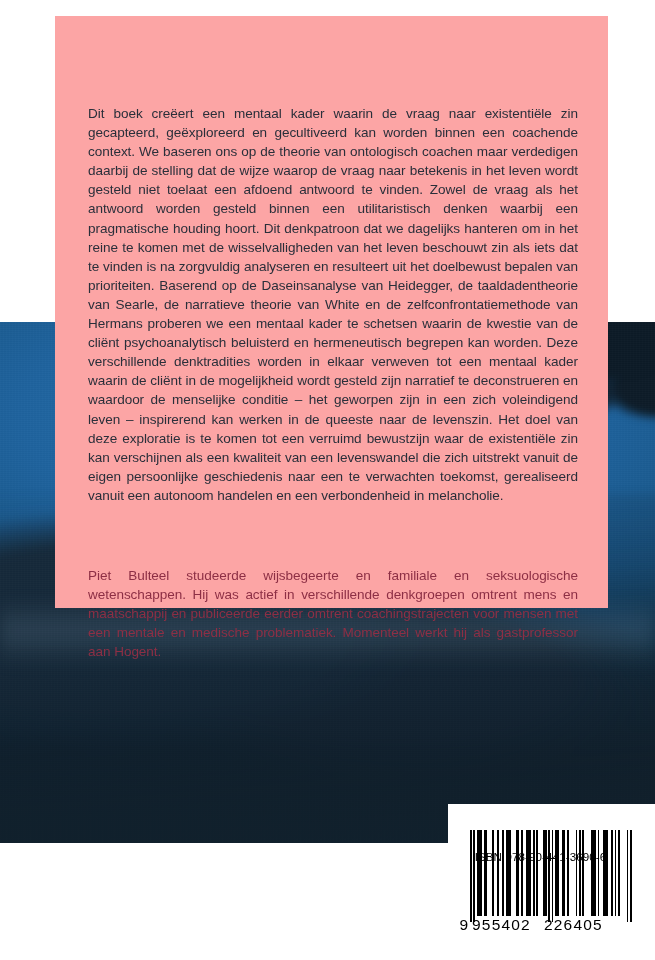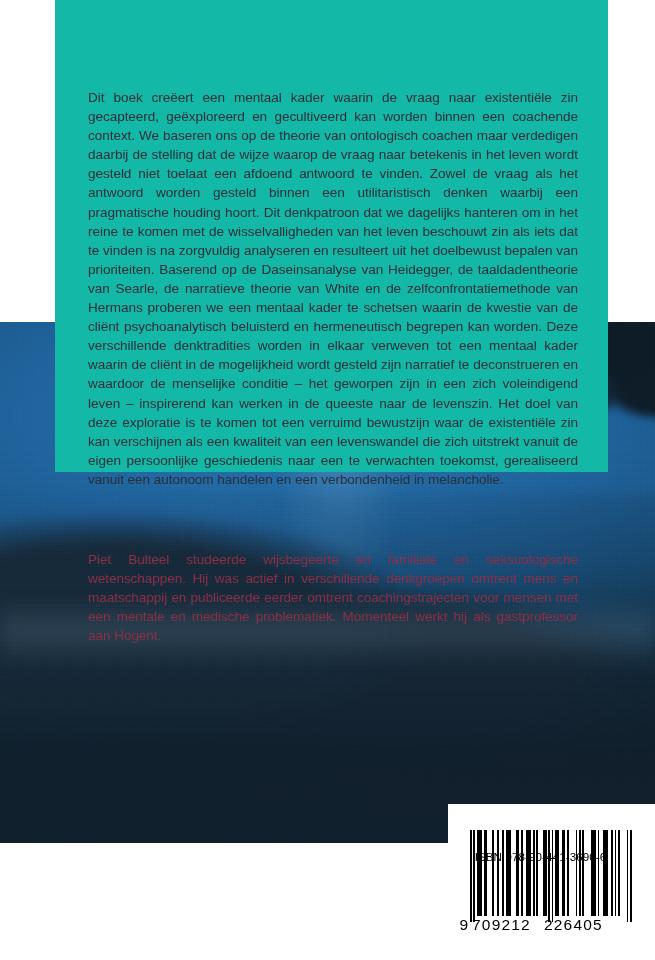--- a/index.html
+++ b/index.html
@@ -115,24 +115,24 @@
     bottom: 0;
     width: 100%;
     height: 200px;
     background: linear-gradient(180deg, rgba(14,27,38,0) 0%, rgba(14,27,38,0.55) 55%, rgba(16,32,44,0.88) 100%);
   }
 
   
   #text-panel {
     position: absolute;
     left: 55px;
-    top: 0;
+    top: 16px;
     width: 553px;
-    height: 472px;
-    background: #14b8a6;
+    height: 592px;
+    background: #fca5a5;
     box-sizing: border-box;
     padding: 0;
   }
 
   .body-copy {
     position: absolute;
     left: 33px;
     top: 88px;
     width: 490px;
     margin: 0;
@@ -324,17 +324,17 @@
         <i class="" style="width:1.716px"></i>
         <i class="g" style="width:1.716px"></i>
         <i class="g" style="width:1.716px"></i>
         <i class="g" style="width:1.716px"></i>
         <i class="g" style="width:1.716px"></i>
         <i class="tall" style="width:1.716px"></i>
         <i class="g tall" style="width:1.716px"></i>
         <i class="tall" style="width:1.716px"></i>
       </div>
     <div id="digits">
-      <span class="d1">9</span><span class="grp">709212</span><span style="display:inline-block;width:13px"></span><span class="grp">226405</span>
+      <span class="d1">9</span><span class="grp">955402</span><span style="display:inline-block;width:13px"></span><span class="grp">226405</span>
     </div>
   </div>
 
 </div>
 
 </body></html>

